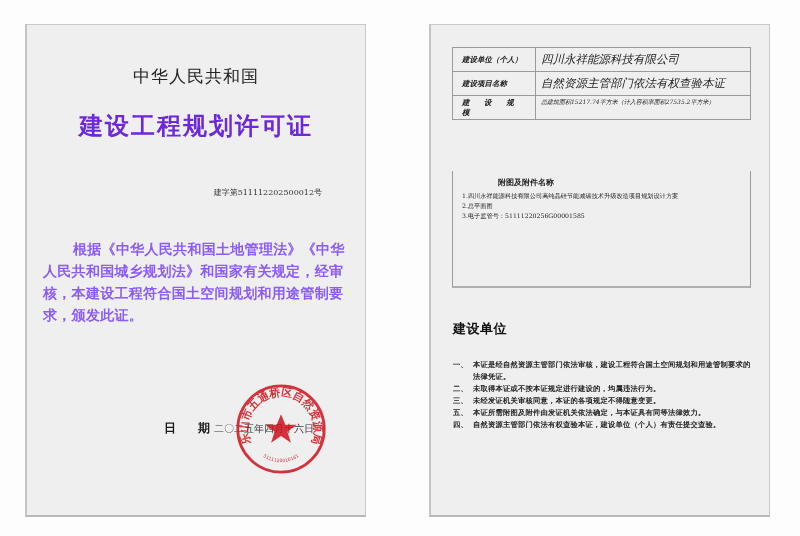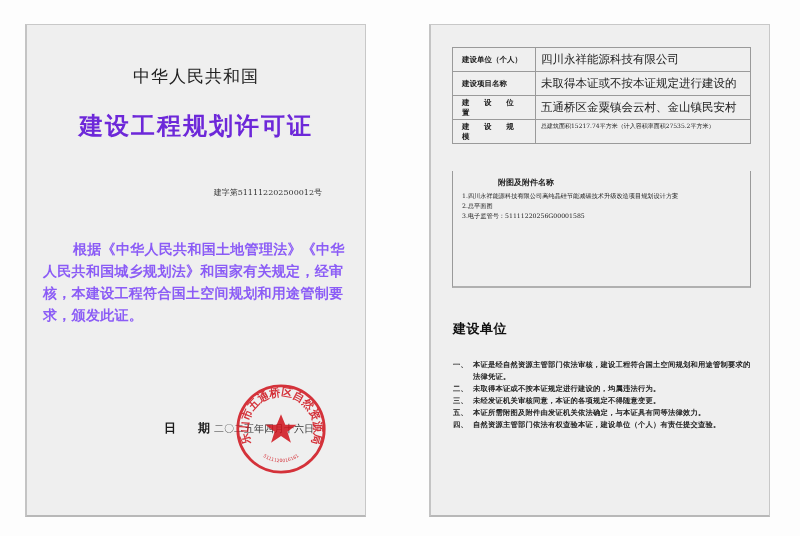--- a/index.html
+++ b/index.html
@@ -61,20 +61,21 @@
       position: absolute; left: 208px; top: 358px;
       width: 92px; height: 92px;
       opacity: 0.85;
     }
 
     
     .info-table {
       position: absolute; left: 21px; top: 22px;
       width: 299px;
       border-collapse: collapse;
+      font-style: italic;
     }
     .info-table td {
       border: 1px solid #9a9a9a;
       height: 24px;
       vertical-align: middle;
     }
     .info-table td.key {
       width: 83px;
       font-size: 7.5px;
       font-weight: bold;
@@ -159,25 +160,21 @@
 
 <div class="panel" id="right-panel">
   <table class="info-table">
     <tbody>
         <tr>
       <td class="key">建设单位（个人）</td>
       <td class="val">四川永祥能源科技有限公司</td>
     </tr>
     <tr>
       <td class="key">建设项目名称</td>
-      <td class="val">未取得本证或不按本证规定进行建设的</td>
-    </tr>
-    <tr>
-      <td class="key spaced">建 设 位 置</td>
-      <td class="val">五通桥区金粟镇会云村、金山镇民安村</td>
+      <td class="val">自然资源主管部门依法有权查验本证</td>
     </tr>
     <tr>
       <td class="key spaced">建 设 规 模</td>
       <td class="val small">总建筑面积15217.74平方米（计入容积率面积27535.2平方米）</td>
     </tr>
   </tbody>
     </table>
 
   <div class="attachments">
     <div class="att-title">附图及附件名称</div>

